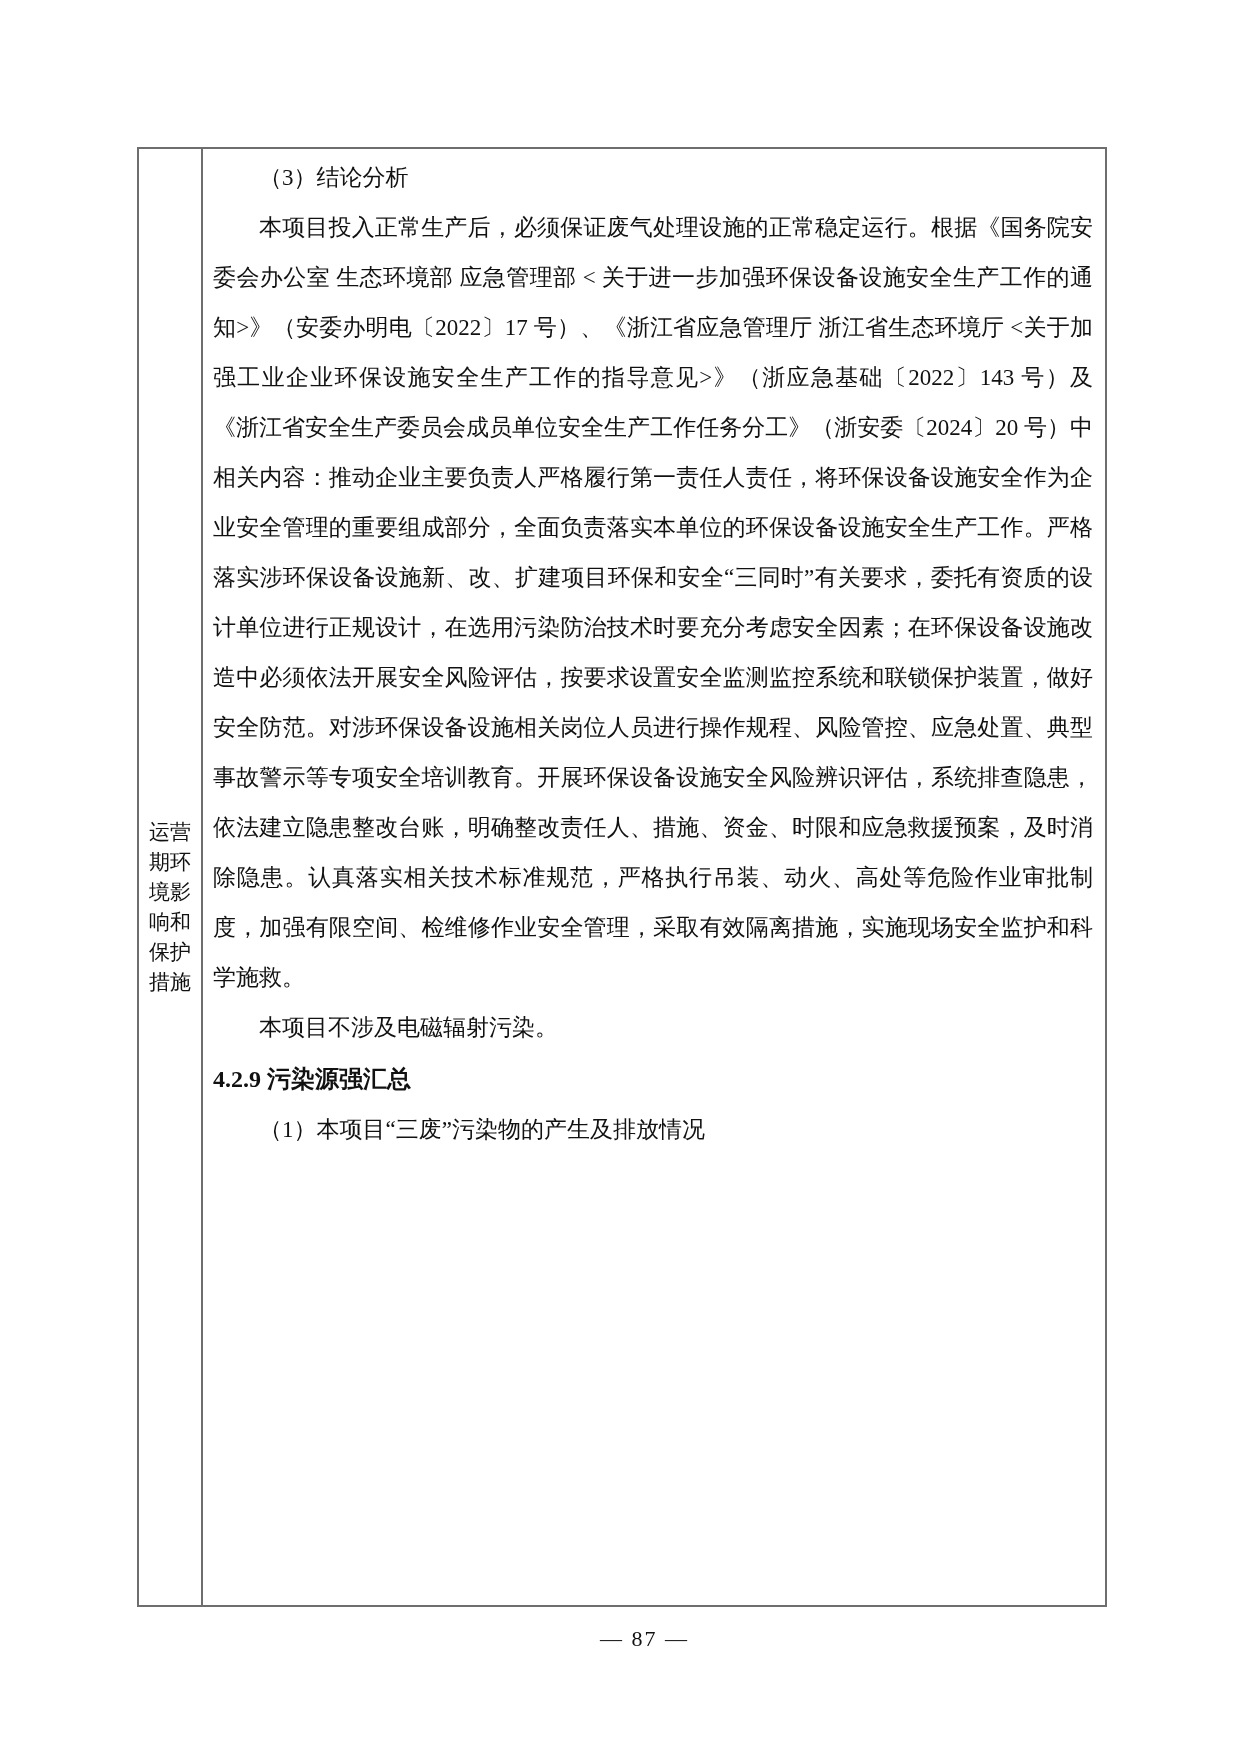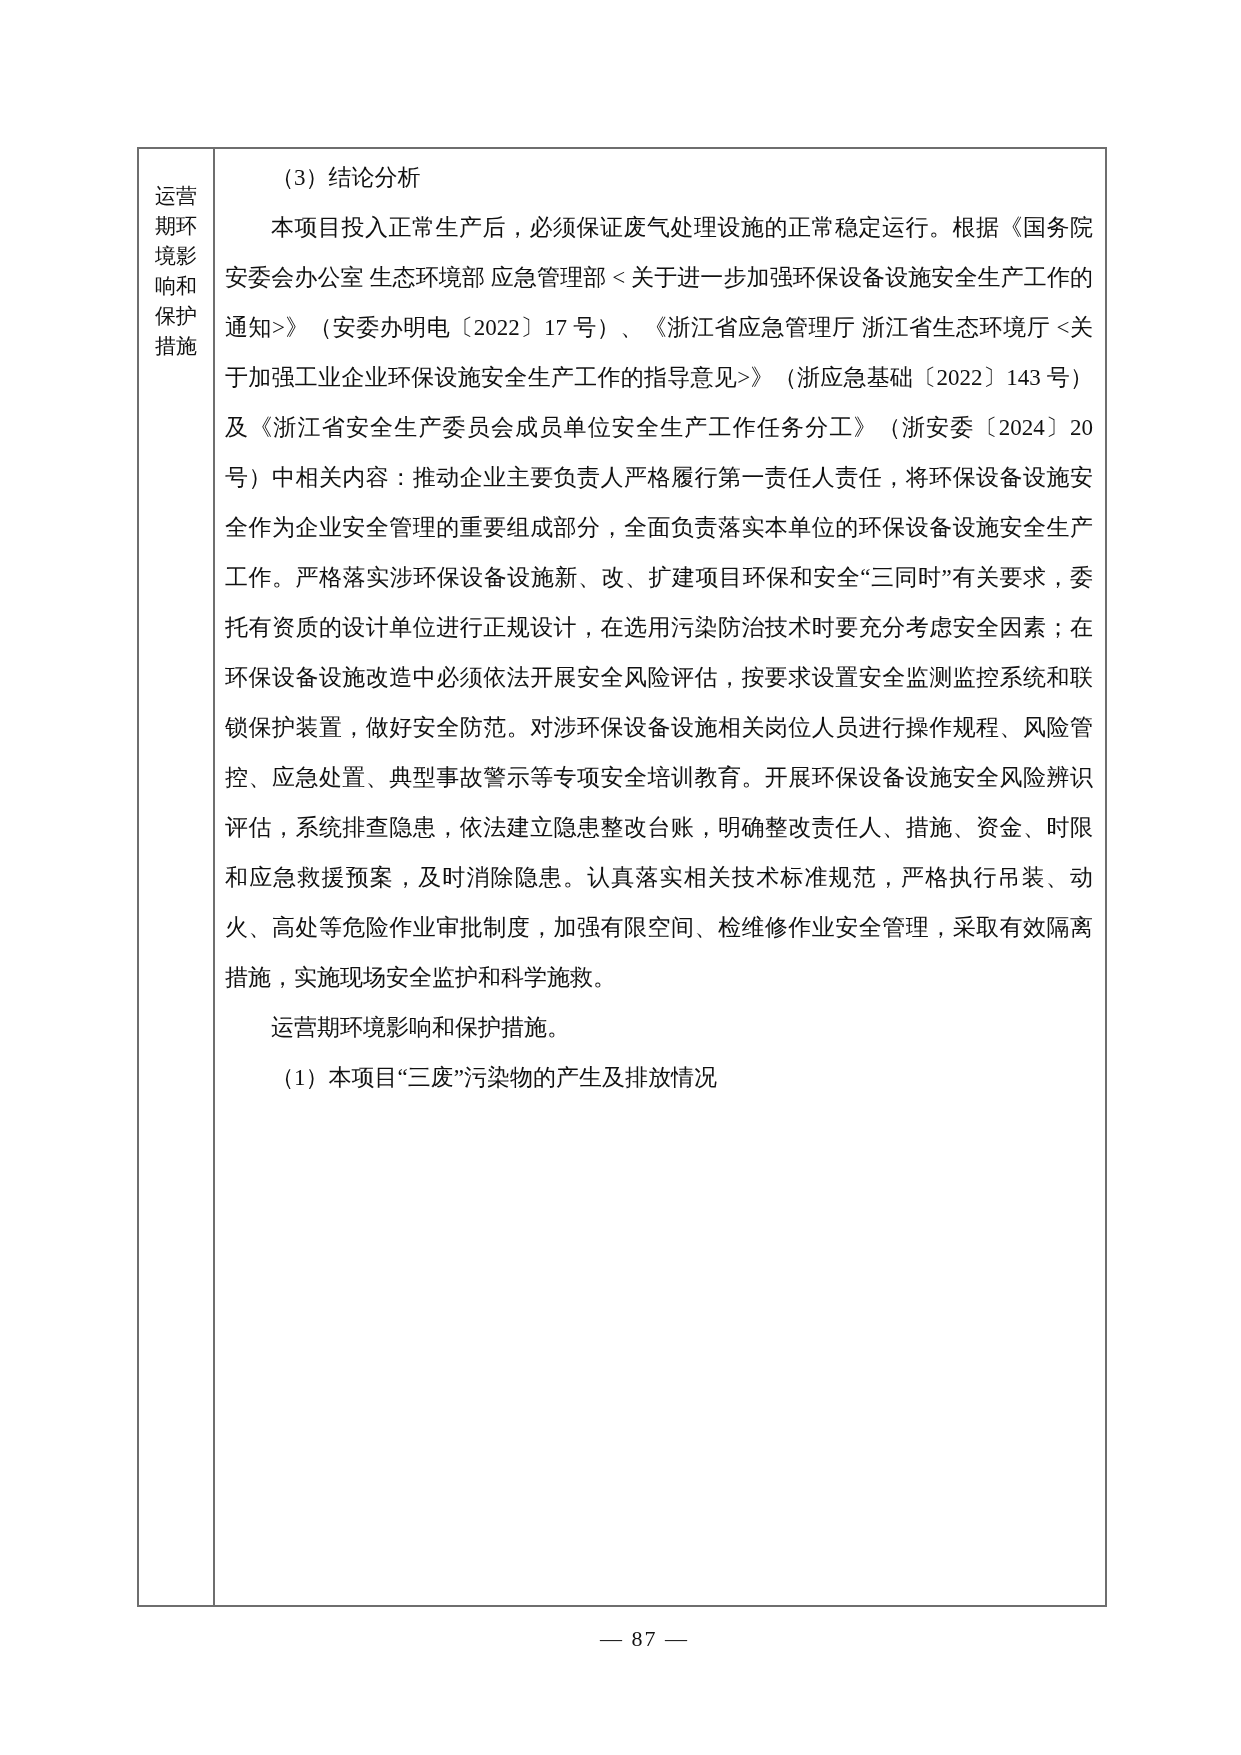--- a/index.html
+++ b/index.html
@@ -14,24 +14,25 @@
   .doc-table{
     position:absolute;left:137px;top:147px;
     width:970px;height:1460px;
     border:2px solid var(--border,#6e6e6e);
     box-sizing:border-box;
     display:flex;
     background:#fff;
   }
   .cell{box-sizing:border-box;}
   .sidebar{
-    width:76px;
+    width:64px;
     border-right:2px solid var(--border,#6e6e6e);
-    display:flex;justify-content:center;
+    display:flex;align-items:center;justify-content:center;
     flex:0 0 auto;
+    font-family:Liberation Mono, monospace;
   }
   .sidebar-label{
     width:46px;
     font-size:21px;line-height:30px;
     text-align:center;
     word-break:break-all;
     transform:translateY(32px);
   }
   .content{
     flex:1 1 auto;
@@ -65,18 +66,19 @@
 <body>
 
 <div class="page">
   <div class="doc-table">
     <div class="cell sidebar">
       <div class="sidebar-label">运营期环境影响和保护措施</div>
     </div>
     <div class="cell content">
       <p class="line-indent">（3）结论分析</p>
       <p class="para">本项目投入正常生产后，必须保证废气处理设施的正常稳定运行。根据《国务院安委会办公室 生态环境部 应急管理部 &lt; 关于进一步加强环保设备设施安全生产工作的通知&gt;》（安委办明电〔2022〕17 号）、《浙江省应急管理厅 浙江省生态环境厅 &lt;关于加强工业企业环保设施安全生产工作的指导意见&gt;》（浙应急基础〔2022〕143 号）及《浙江省安全生产委员会成员单位安全生产工作任务分工》（浙安委〔2024〕20 号）中相关内容：推动企业主要负责人严格履行第一责任人责任，将环保设备设施安全作为企业安全管理的重要组成部分，全面负责落实本单位的环保设备设施安全生产工作。严格落实涉环保设备设施新、改、扩建项目环保和安全“三同时”有关要求，委托有资质的设计单位进行正规设计，在选用污染防治技术时要充分考虑安全因素；在环保设备设施改造中必须依法开展安全风险评估，按要求设置安全监测监控系统和联锁保护装置，做好安全防范。对涉环保设备设施相关岗位人员进行操作规程、风险管控、应急处置、典型事故警示等专项安全培训教育。开展环保设备设施安全风险辨识评估，系统排查隐患，依法建立隐患整改台账，明确整改责任人、措施、资金、时限和应急救援预案，及时消除隐患。认真落实相关技术标准规范，严格执行吊装、动火、高处等危险作业审批制度，加强有限空间、检维修作业安全管理，采取有效隔离措施，实施现场安全监护和科学施救。</p>
-      <p class="para">运营期环境影响和保护措施。</p>
+      <p class="para">本项目不涉及电磁辐射污染。</p>
+      <p class="heading">4.2.9 污染源强汇总</p>
       <p class="line-indent">（1）本项目“三废”污染物的产生及排放情况</p>
     </div>
   </div>
   <div class="page-number">— 87 —</div>
 </div>
 
 </body></html>

